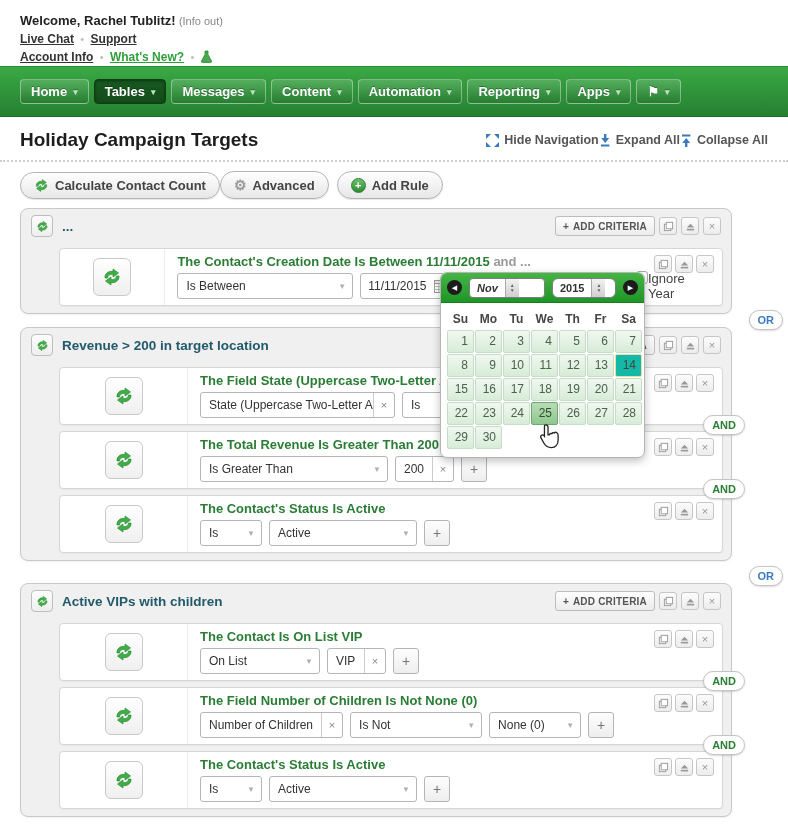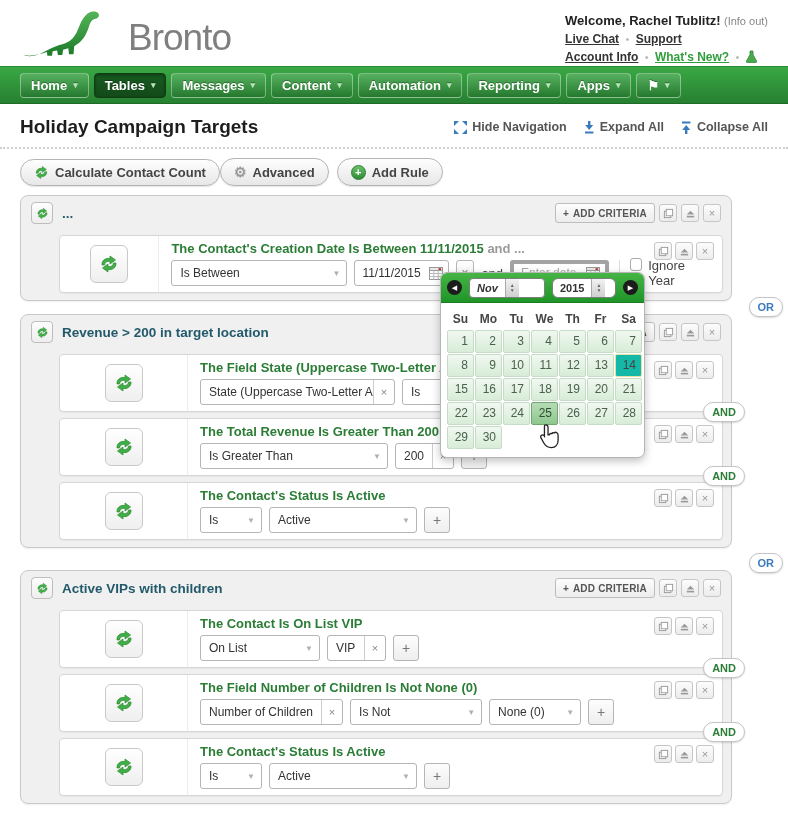--- a/index.html
+++ b/index.html
@@ -12,28 +12,28 @@
 .top-header { display:flex; justify-content:space-between; align-items:flex-start; padding:8px 20px 4px; height:66px; }
 .logo-wrap { display:flex; align-items:flex-end; gap:4px; }
 .logo-text { font-size:37px; color:#7f7f7f; line-height:48px; letter-spacing:-1px; }
 .user-box { text-align:left; font-size:12px; line-height:18px; padding-top:4px; }
 .user-box .welcome { font-weight:bold; font-size:13px; color:#222; }
 .user-box .signout { font-size:11px; color:#888; font-weight:normal; }
 .hlink { color:#333; font-weight:bold; text-decoration:underline; cursor:pointer; }
 .hlink.green { color: var(--nav-green, #2f9e3b); }
 .dot-sep { color:#bbb; font-size:11px; margin:0 3px; }
 
-.nav-bar { height:38px; background:linear-gradient(#3aa944,#268031); border-top:1px solid #2a8c33; border-bottom:1px solid #1d6b26; display:flex; align-items:center; padding:0 20px; gap:5px; }
+.nav-bar { height:51px; background:linear-gradient(#3aa944,#268031); border-top:1px solid #2a8c33; border-bottom:1px solid #1d6b26; display:flex; align-items:center; padding:0 20px; gap:5px; }
 .nav-item { display:inline-flex; align-items:center; gap:6px; padding:4px 10px; border:1px solid rgba(255,255,255,.38); border-radius:4px; background:linear-gradient(rgba(255,255,255,.16),rgba(0,0,0,.10)); color:#fff; font-weight:bold; font-size:13px; text-shadow:0 -1px 0 rgba(0,0,0,.3); cursor:pointer; }
 .nav-item .caret { font-size:9px; color:#b9e4b9; }
 .nav-item.active { background:linear-gradient(#175a20,#134a1a); border-color:#0f3d14; box-shadow:inset 0 1px 3px rgba(0,0,0,.4); }
 
 .page-head { display:flex; justify-content:space-between; align-items:center; padding:12px 20px 9px; border-bottom:2px dotted #cfcfcf; }
 .page-title { font-size:19px; font-weight:bold; color:#1d1d1d; }
-.head-actions { display:flex; gap:16px; align-items:center; }
+.head-actions { display:flex; gap:0; align-items:center; }
 .head-action { display:inline-flex; align-items:center; gap:5px; font-size:12.5px; font-weight:bold; color:#555; cursor:pointer; }
 
 .toolbar { display:flex; justify-content:flex-start; align-items:center; padding:9px 20px; }
 .toolbar-right { display:flex; gap:8px; }
 .btn { display:inline-flex; align-items:center; gap:6px; background:linear-gradient(#fefefe,#e7e7e7); border:1px solid #b4b4b4; border-radius:14px; padding:5px 13px; font-weight:bold; color:#444; font-size:13px; box-shadow:0 1px 1px rgba(0,0,0,.10); cursor:pointer; }
 .gear-glyph { color:#9a9a9a; font-size:14px; }
 .add-circle { width:15px; height:15px; border-radius:50%; background:linear-gradient(#6cc26c,#2e8b34); border:1px solid #2a7d31; color:#fff; font-size:11px; font-weight:bold; display:inline-flex; align-items:center; justify-content:center; line-height:1; }
 
 .rules-wrap { padding:0 20px; position:relative; }
 .rule-block { width:712px; background:#f0f0f0; border:1px solid #c9c9c9; border-radius:8px; padding:5px 8px 7px; margin-bottom:13px; position:relative; box-shadow:0 1px 2px rgba(0,0,0,.06); }
@@ -58,21 +58,21 @@
 .chip .chip-label { padding:0 8px; font-size:12px; color:#333; display:flex; align-items:center; white-space:nowrap; overflow:hidden; }
 .chip .chip-x { width:21px; border-left:1px solid #ccc; display:flex; align-items:center; justify-content:center; color:#888; font-size:11px; cursor:pointer; }
 .date-box { display:inline-flex; align-items:center; justify-content:space-between; height:26px; border:1px solid #b5b5b5; border-radius:3px; background:#fff; padding:0 5px 0 2px; }
 .date-box input { border:0; outline:0; width:70px; font-size:12px; font-family:"Liberation Sans",sans-serif; color:#333; padding:0 0 0 5px; }
 .date-box.focused { border:4px solid #a3a3a3; }
 .date-box input::placeholder { color:#aaa; }
 .x-btn { width:20px; height:26px; border:1px solid #b5b5b5; border-radius:3px; background:linear-gradient(#fdfdfd,#eee); color:#888; font-size:12px; display:inline-flex; align-items:center; justify-content:center; cursor:pointer; }
 .plus-btn { width:26px; height:26px; border:1px solid #b5b5b5; border-radius:3px; background:linear-gradient(#fdfdfd,#eee); color:#777; font-size:14px; display:inline-flex; align-items:center; justify-content:center; cursor:pointer; }
 .and-word { font-size:13px; color:#444; }
 .v-div { width:1px; height:26px; background:#ddd; margin:0 3px; }
-.chk-wrap { display:inline-flex; align-items:flex-start; gap:6px; cursor:pointer; }
+.chk-wrap { display:inline-flex; align-items:flex-start; cursor:pointer; }
 .chk-box { width:13px; height:13px; border:1px solid #aaa; border-radius:3px; background:#fff; }
 .chk-label { font-size:13px; color:#444; }
 .corner-icons { position:absolute; top:6px; right:8px; display:flex; gap:3px; }
 
 .pill { position:absolute; background:#fff; border:1px solid #c4c4c4; border-radius:12px; font-size:11px; font-weight:bold; padding:3px 8px; box-shadow:0 1px 2px rgba(0,0,0,.15); z-index:6; }
 .pill.or { color:var(--link-blue,#3a7bbd); top:-18px; right:-52px; }
 .pill.and { color:var(--criteria-green,#2b7d36); top:-17px; right:-23px; }
 
 .calendar { position:absolute; left:440px; top:272px; width:205px; background:#fff; border:1px solid #b5b5b5; border-radius:7px; box-shadow:0 3px 8px rgba(0,0,0,.25); z-index:40; }
 .cal-head { height:30px; background:linear-gradient(#45b545,#1f9527); border-bottom:1px solid #1a7d20; border-radius:6px 6px 0 0; display:flex; align-items:center; justify-content:space-between; padding:0 6px; }
@@ -89,34 +89,20 @@
 .cal-cell.hovered { background:linear-gradient(#b7dcb7,#8ec78e); border-color:#6fa86f; color:#2e4e2e; }
 .cursor-hand { position:absolute; left:95px; top:150px; z-index:60; pointer-events:none; }
 
 .footer { display:flex; justify-content:flex-end; gap:10px; padding:38px 20px 10px; }
 svg { display:block; }
 </style>
 </head>
 <body>
 
 <div class="top-header">
-  <div class="logo-wrap">
-    <span>
-      <svg width="104" height="54" viewBox="0 0 140 72">
-        <defs>
-            <linearGradient id="dino" x1="0" y1="0" x2="0" y2="1">
-          <stop offset="0" stop-color="#55b45a"></stop>
-              <stop offset="1" stop-color="#1c7a27"></stop>
-        </linearGradient>
-          </defs>
-        <path fill="url(#dino)" d="M2,62 C12,67 24,64 34,58 C42,53 50,50 58,48 C66,46 72,41 76,33 C80,25 82,16 88,10 C91,6 97,3 103,5 C108,7 107,13 102,14 C97,15 95,18 93,24 C89,37 84,45 73,51 L72,62 L66,62 L65,54 L58,56 L57,63 L51,63 L50,57 L44,58 L43,64 L37,64 L36,59 C24,63 12,66 2,62 Z"></path>
-      </svg>
-    </span>
-    <span class="logo-text">Bronto</span>
-  </div>
   <div class="user-box">
     <div>
       <span class="welcome">Welcome, Rachel Tublitz!</span>
       <span class="signout">(Info out)</span>
     </div>
     <div>
       <span class="hlink">Live Chat</span>
       <span class="dot-sep">•</span>
       <span class="hlink">Support</span>
     </div>

